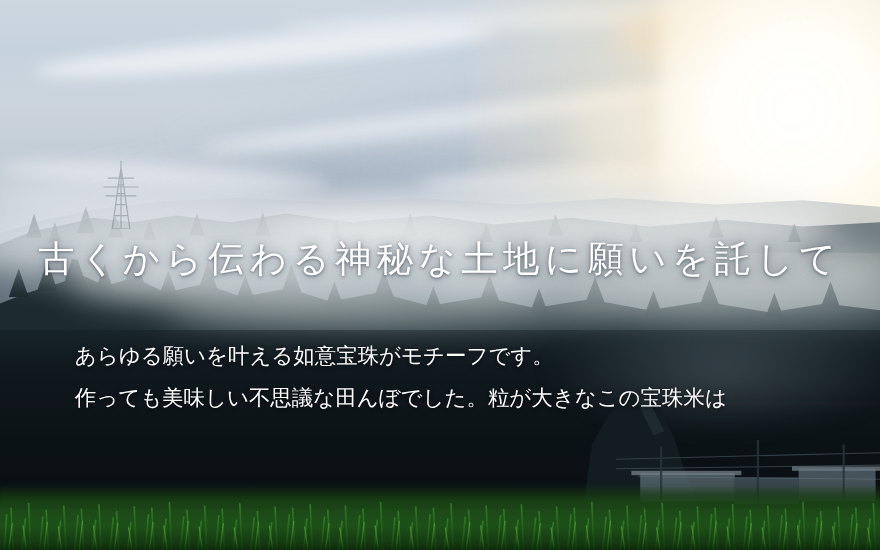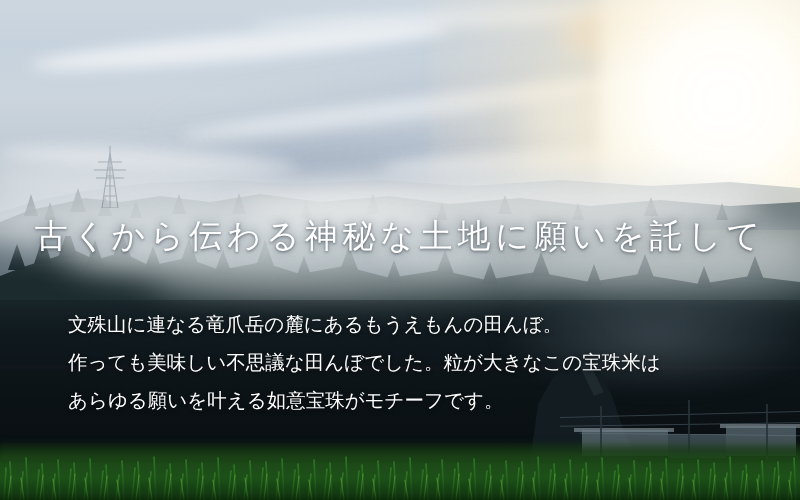--- a/index.html
+++ b/index.html
@@ -572,18 +572,17 @@
           <path d="M760,58 L757,37"></path>
         <path d="M776,58 L779,34"></path>
           <path d="M792,58 L789,38"></path>
       </g>
     </svg>
   </div>
 
   <div class="headline">古くから伝わる神秘な土地に願いを託して</div>
 
   <div class="body-copy">
-    <p>文殊山に連なる竜爪岳の麓にあるもうえもんの田んぼ。</p>
+    <p>あらゆる願いを叶える如意宝珠がモチーフです。</p>
     <p>作っても美味しい不思議な田んぼでした。粒が大きなこの宝珠米は</p>
-    <p>あらゆる願いを叶える如意宝珠がモチーフです。</p>
   </div>
 
 </div>
 
 </body></html>

